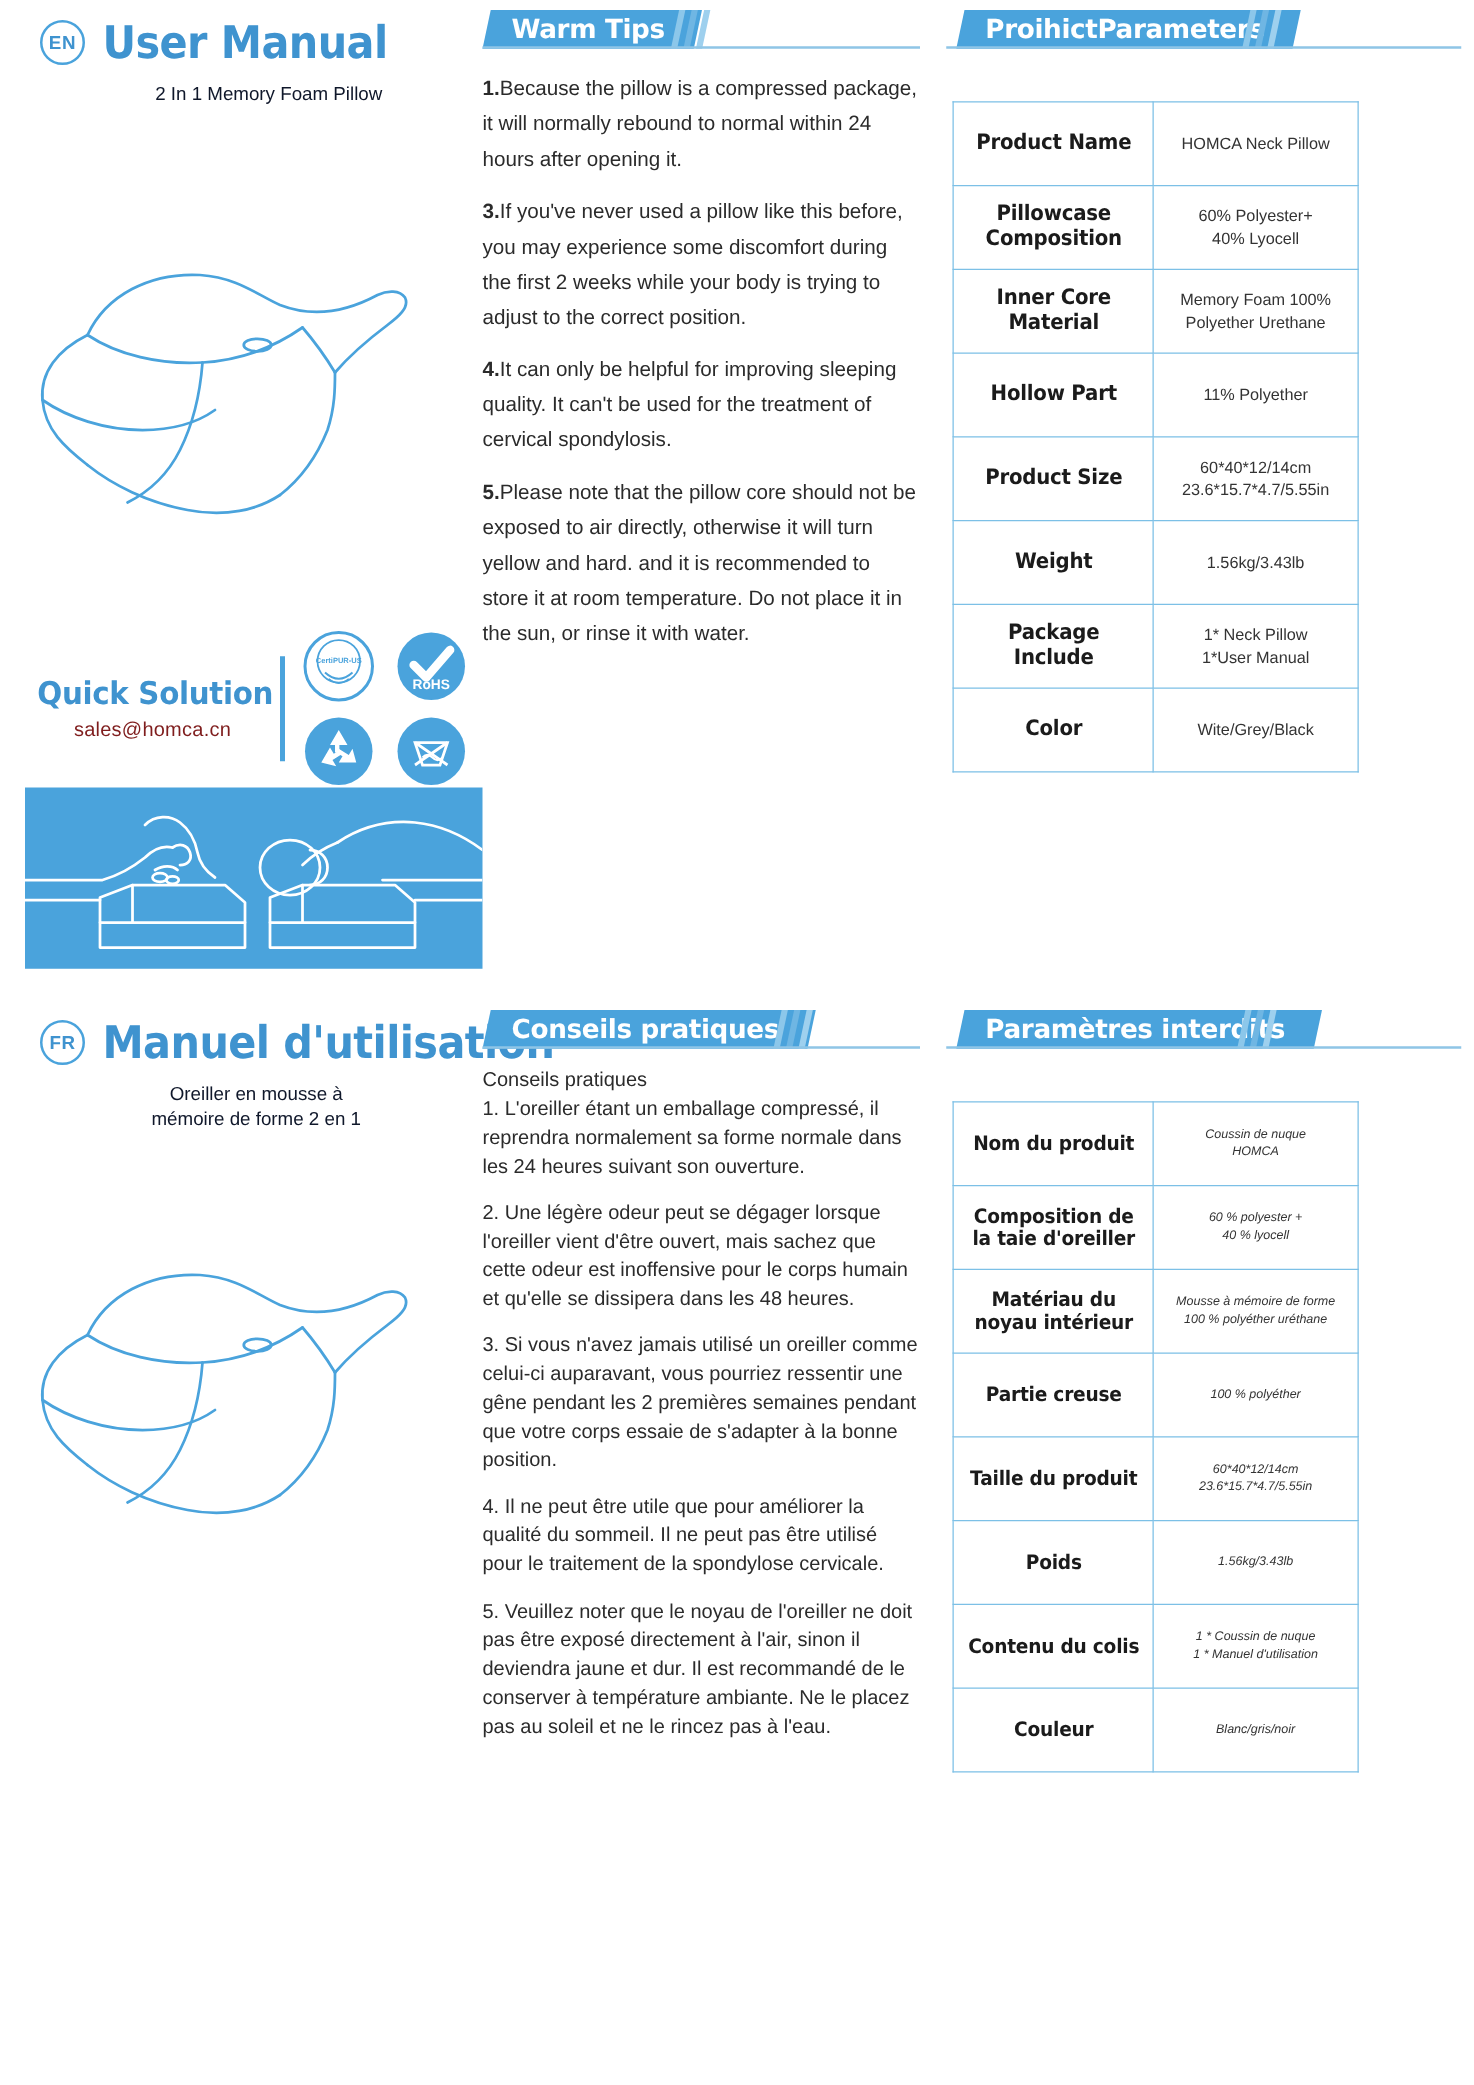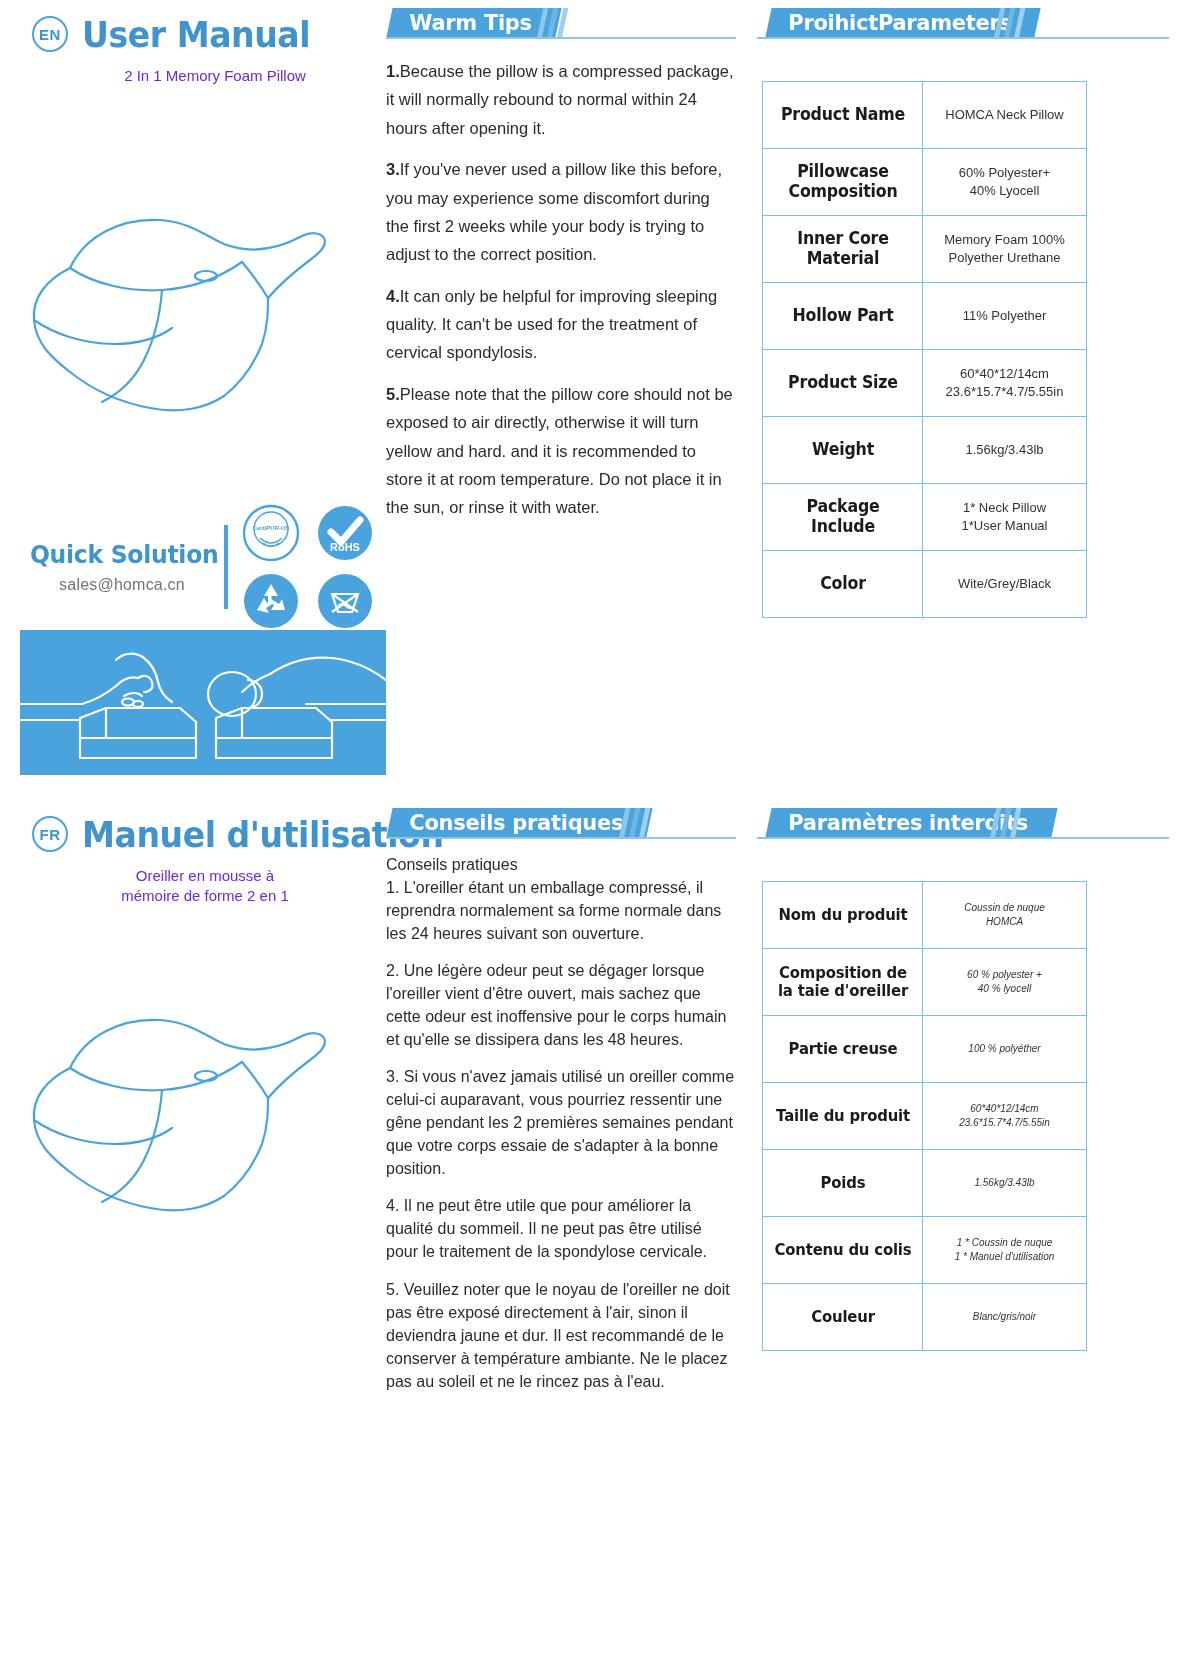--- a/index.html
+++ b/index.html
@@ -59,21 +59,21 @@
     font-size: 36px;
     font-weight: bold;
     color: #3f93cf;
     letter-spacing: -0.5px;
     transform: scaleX(0.92);
     transform-origin: left center;
     white-space: nowrap;
   }
   .doc-subtitle {
     text-align: center;
-    color: #6d28d9;
+    color: #0f172a;
     font-size: 15px;
     line-height: 1.35;
     margin-top: 6px;
     padding-left: 40px;
   }
   .doc-subtitle.two-line { padding-left: 20px; }
 
   
   .ribbon {
     position: relative;
@@ -192,21 +192,21 @@
     font-size: 25px;
     font-weight: bold;
     color: #3f93cf;
     transform: scaleX(0.94);
     white-space: nowrap;
     letter-spacing: -0.3px;
   }
   .quick-mail {
     margin-top: 7px;
     font-size: 16px;
-    color: #737373;
+    color: #7f1d1d;
     letter-spacing: 0.2px;
   }
   .quick-divider {
     width: 4px;
     height: 84px;
     background: #4aa3dc;
     margin: 0 14px 0 4px;
   }
   .badges {
     display: grid;
@@ -469,20 +469,24 @@
         <tbody>
             <tr>
               <td class="k">Nom du produit</td>
               <td class="v">Coussin de nuque<br>HOMCA</td>
             </tr>
         <tr>
               <td class="k">Composition de la taie d'oreiller</td>
               <td class="v">60 % polyester +<br>40 % lyocell</td>
             </tr>
         <tr>
+              <td class="k">Matériau du noyau intérieur</td>
+              <td class="v">Mousse à mémoire de forme<br>100 % polyéther uréthane</td>
+            </tr>
+        <tr>
               <td class="k">Partie creuse</td>
               <td class="v">100 % polyéther</td>
             </tr>
         <tr>
               <td class="k">Taille du produit</td>
               <td class="v">60*40*12/14cm<br>23.6*15.7*4.7/5.55in</td>
             </tr>
         <tr>
               <td class="k">Poids</td>
               <td class="v">1.56kg/3.43lb</td>

